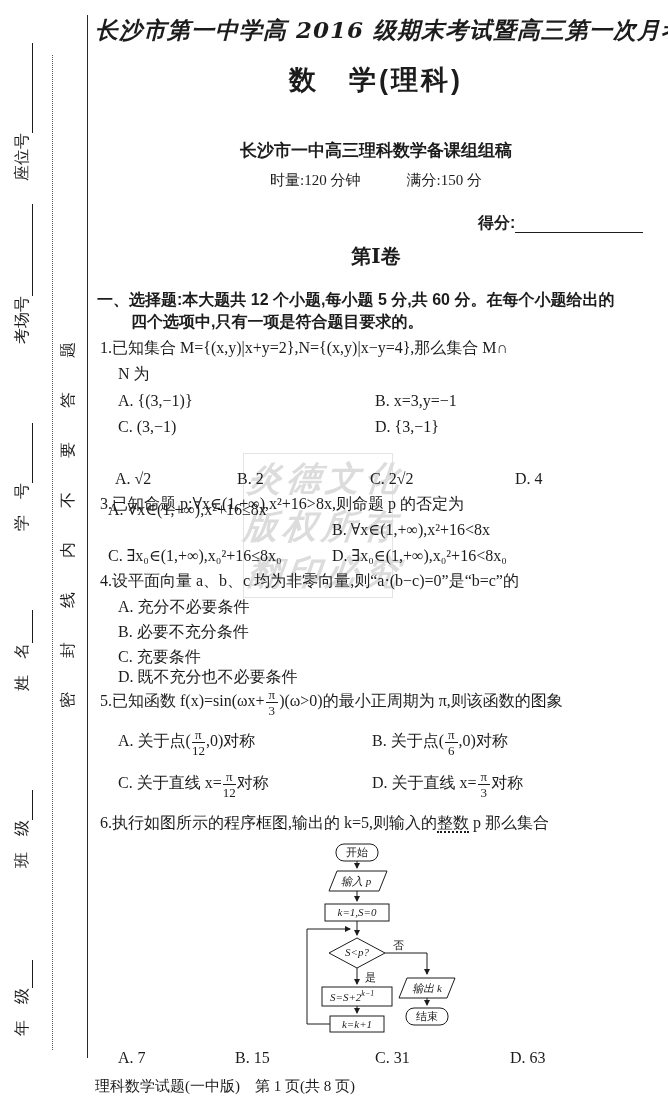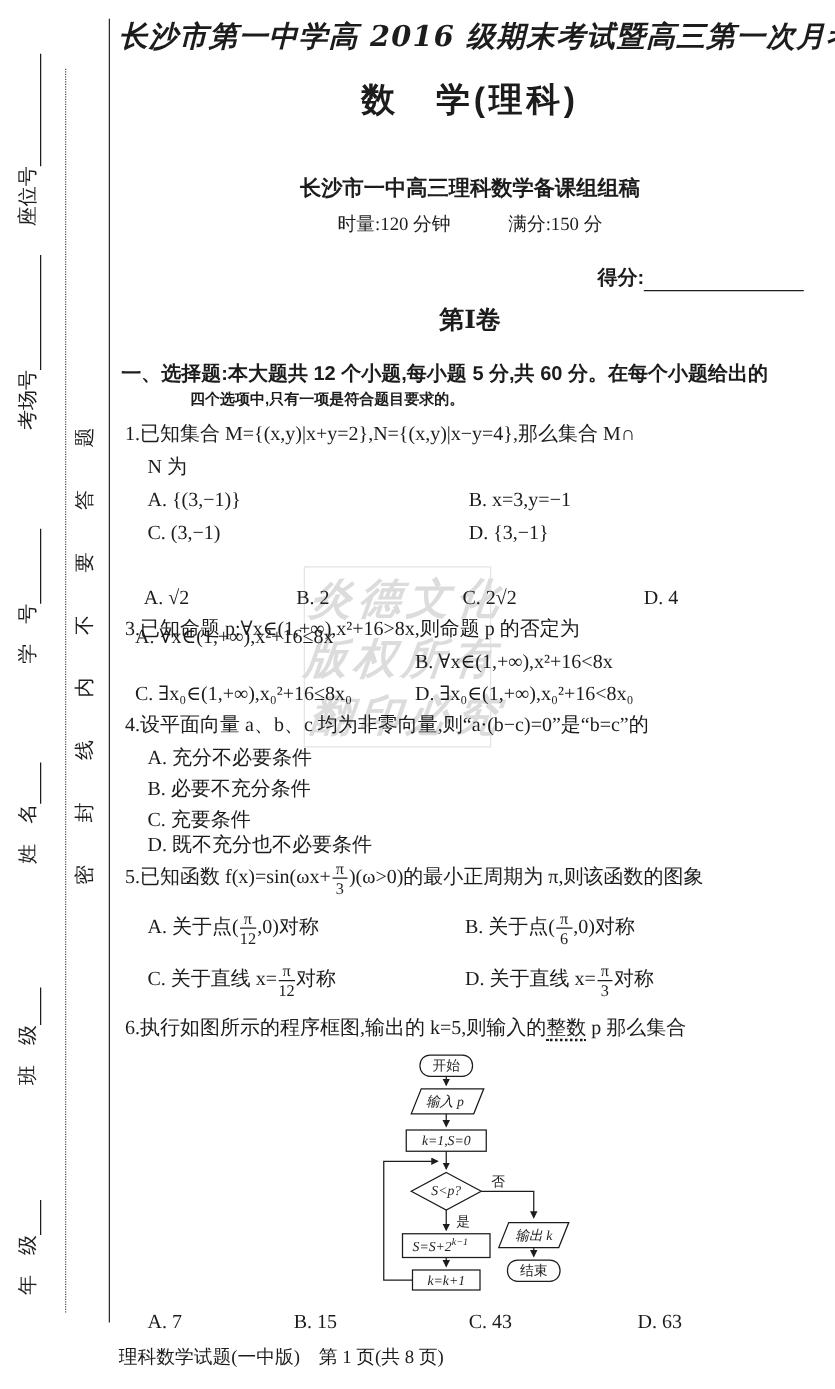--- a/index.html
+++ b/index.html
@@ -26,21 +26,21 @@
           font-size:23px;letter-spacing:1px;font-family:"DejaVu Serif","Liberation Serif",serif;}
   #subject{left:95px;top:64px;width:562px;text-align:center;font-weight:900;font-size:27px;
            letter-spacing:3px;font-family:Liberation Sans, sans-serif;}
   #prepared{left:95px;top:140px;width:562px;text-align:center;font-size:17px;}
   #meta{left:95px;top:171px;width:562px;text-align:center;font-size:15px;}
   #meta .gap{display:inline-block;width:46px;}
   #score{left:478px;top:213px;font-size:16px;}
   .score-line{display:inline-block;width:128px;height:15px;border-bottom:1px solid #1c1c1c;vertical-align:bottom;}
   #sec-title{left:95px;top:244px;width:562px;text-align:center;font-weight:700;font-size:20px;}
   #intro1{left:97px;top:290px;font-size:16px;}
-  #intro2{left:131px;top:312px;font-size:12px;margin-left:21px;}
+  #intro2{left:131px;top:312px;font-size:16px;}
 
   
   #wm{position:absolute;left:243px;top:453px;width:148px;height:143px;border:1px solid #e4e4e4;}
   .wm-l{position:absolute;white-space:nowrap;font-size:34px;font-weight:700;color:#dcdcdc;
         letter-spacing:5px;font-style:italic;transform:skewX(-6deg);
         font-family:"DejaVu Serif",serif;}
   #wm1{left:4px;top:2px}#wm2{left:0;top:50px}#wm3{left:4px;top:96px}
 
   
   #q1l1{left:100px;top:338px}#q1l2{left:118px;top:364px}
@@ -191,18 +191,18 @@
       <text class="fct fci" x="65" y="186" text-anchor="middle">k=k+1</text>
       <polygon class="fcshape" points="115,136 163,136 155,156 107,156"></polygon>
       <text class="fct fci" x="135" y="150" text-anchor="middle">输出 k</text>
       <rect class="fcshape" x="114" y="166" width="42" height="17" rx="8"></rect>
       <text class="fct" x="135" y="178" text-anchor="middle">结束</text>
     </svg>
   </div>
 
   <div class="t" id="q6a">A. 7</div>
   <div class="t" id="q6b">B. 15</div>
-  <div class="t" id="q6c">C. 43</div>
+  <div class="t" id="q6c">C. 31</div>
   <div class="t" id="q6d">D. 63</div>
 
   <div class="t" id="footer">理科数学试题(一中版)　第 1 页(共 8 页)</div>
 
 </div>
 
 </body></html>

